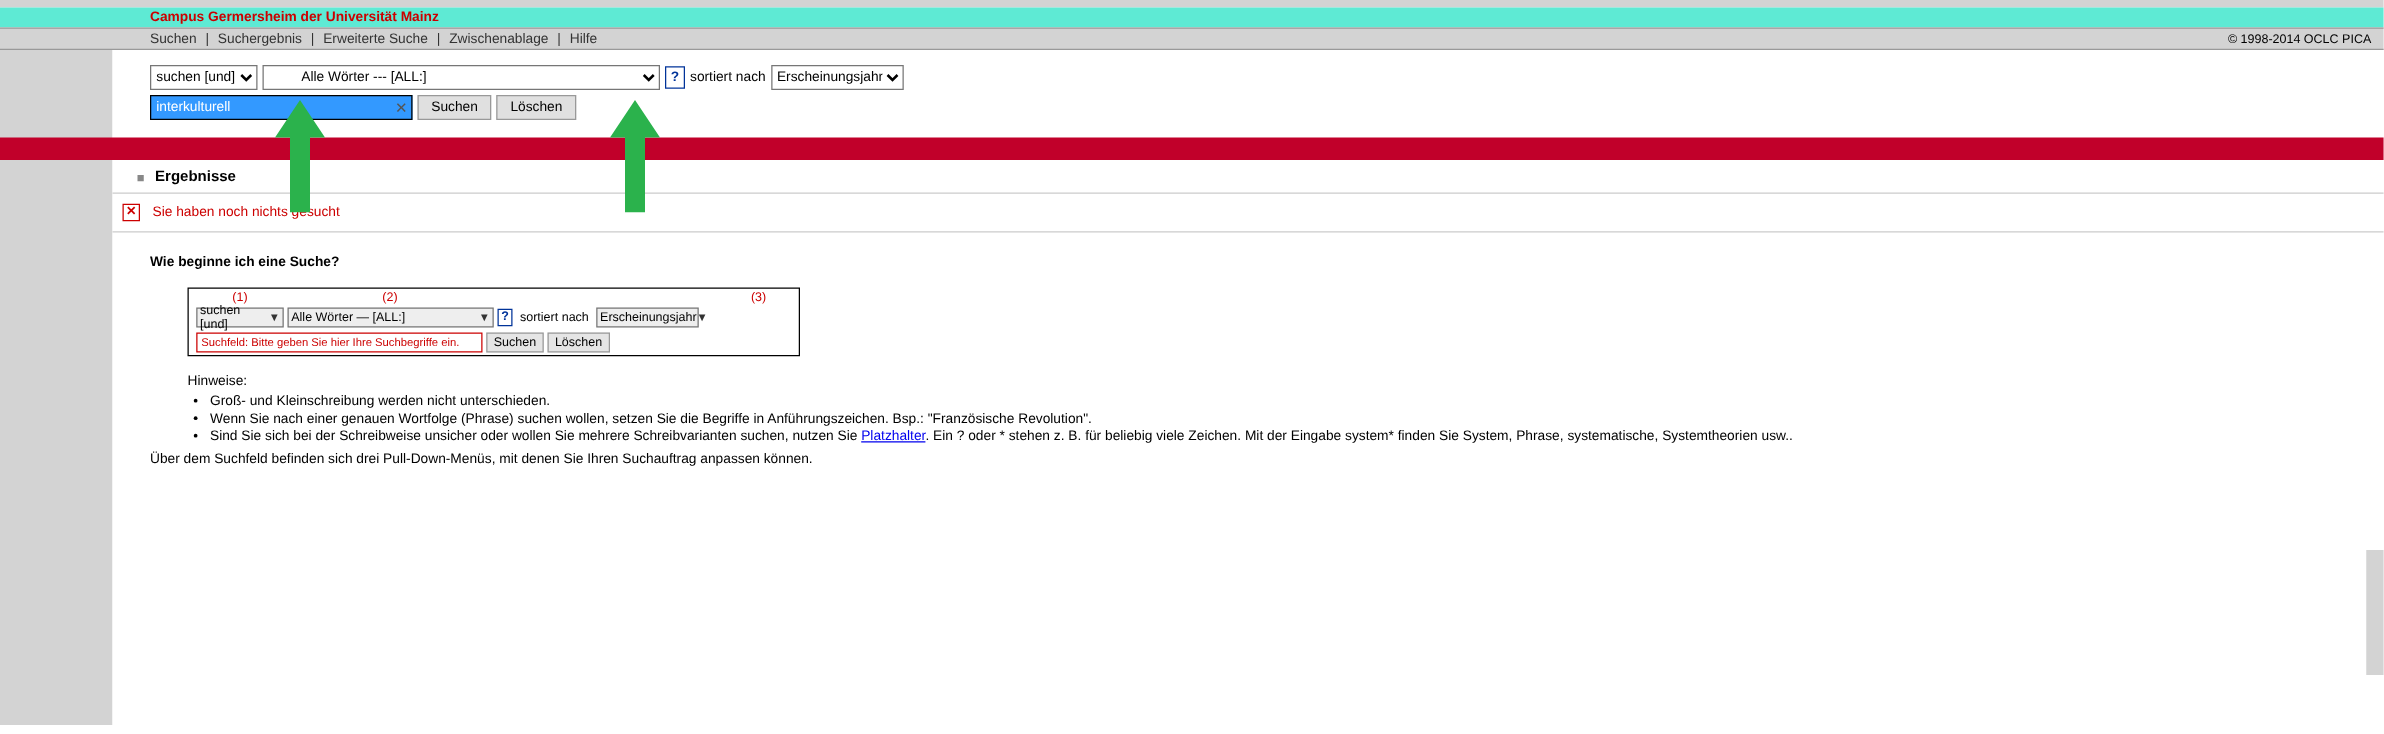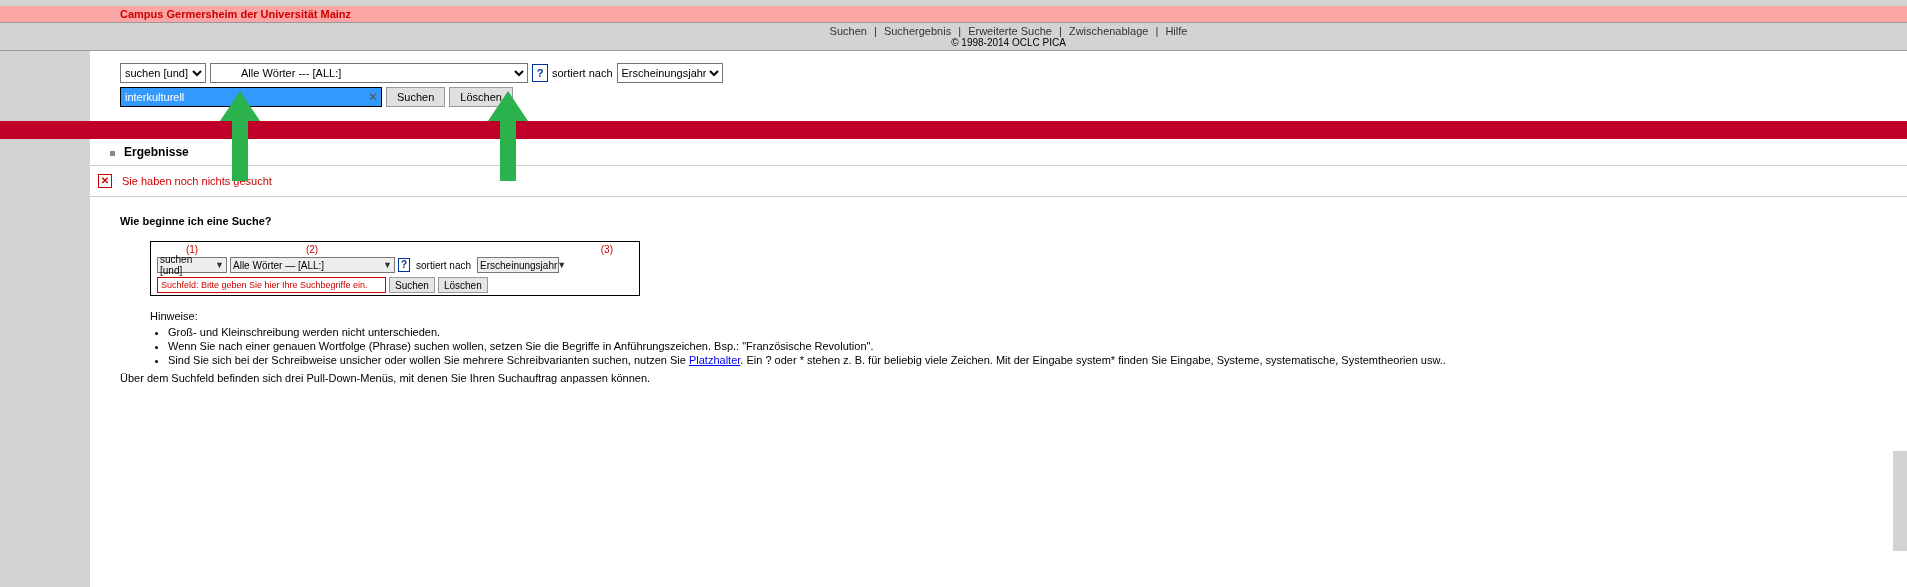--- a/index.html
+++ b/index.html
@@ -1,39 +1,38 @@
 <!DOCTYPE html>
 <html><head>
   <meta charset="utf-8">
   <style>
     * { box-sizing: border-box; margin: 0; padding: 0; }
     body { font-family: Verdana, Arial, sans-serif; font-size: 11px; background: #fff; }
     
     .top-gray-bar { background: #d3d3d3; height: 6px; }
     
     .header-title-bar {
-      background: #fca5a5;
+      background: #5eead4;
       padding: 2px 16px 2px 120px;
     }
     .header-title-bar a {
       color: #c00;
       font-weight: bold;
       text-decoration: none;
       font-size: 11px;
     }
     
     .nav-bar {
       background: #d3d3d3;
       border-top: 1px solid #999;
       border-bottom: 1px solid #999;
       padding: 2px 10px 2px 120px;
       display: flex;
       justify-content: space-between;
       align-items: center;
-      flex-direction: column;
     }
     .nav-links a {
       color: #333;
       text-decoration: none;
       font-size: 11px;
     }
     .nav-links .sep { color: #333; margin: 0 4px; }
     .copyright { font-size: 10px; color: #000; }
     
     .main-container {
@@ -95,21 +94,21 @@
       font-size: 11px;
       cursor: pointer;
     }
     
     .search-input-wrap {
       position: relative;
       display: inline-flex;
       align-items: center;
     }
     .search-input {
-      width: 262px;
+      width: 210px;
       height: 20px;
       border: 1px solid #000;
       font-size: 11px;
       padding: 2px 20px 2px 4px;
       color: #0000ee;
       background: #fff;
     }
     .search-input-clear {
       position: absolute;
       right: 4px;
@@ -332,21 +331,21 @@
           <span class="ex-btn">Löschen</span>
         </div>
       </div>
 
       <div class="hints">
         <span>Hinweise:</span>
         <ul class="hints-list">
           <li>Groß- und Kleinschreibung werden nicht unterschieden.</li>
           <li>Wenn Sie nach einer genauen Wortfolge (Phrase) suchen wollen, setzen Sie die Begriffe in Anführungszeichen. Bsp.: "Französische Revolution".</li>
           <li>
-            <span>Sind Sie sich bei der Schreibweise unsicher oder wollen Sie mehrere Schreibvarianten suchen, nutzen Sie </span><a href="#">Platzhalter</a><span>. Ein ? oder * stehen z. B. für beliebig viele Zeichen. Mit der Eingabe system* finden Sie Eingabe, Systeme, systematische, Systemtheorien usw..</span>
+            <span>Sind Sie sich bei der Schreibweise unsicher oder wollen Sie mehrere Schreibvarianten suchen, nutzen Sie </span><a href="#">Platzhalter</a><span>. Ein ? oder * stehen z. B. für beliebig viele Zeichen. Mit der Eingabe system* finden Sie System, Phrase, systematische, Systemtheorien usw..</span>
           </li>
         </ul>
       </div>
       <p class="hints-footer">Über dem Suchfeld befinden sich drei Pull-Down-Menüs, mit denen Sie Ihren Suchauftrag anpassen können.</p>
     </div>
 
     <div class="arrow arrow-1">
       <svg viewBox="0 0 40 90">
           <polygon points="20,0 40,30 28,30 28,90 12,90 12,30 0,30" fill="#2bb24c"></polygon>
         </svg>

